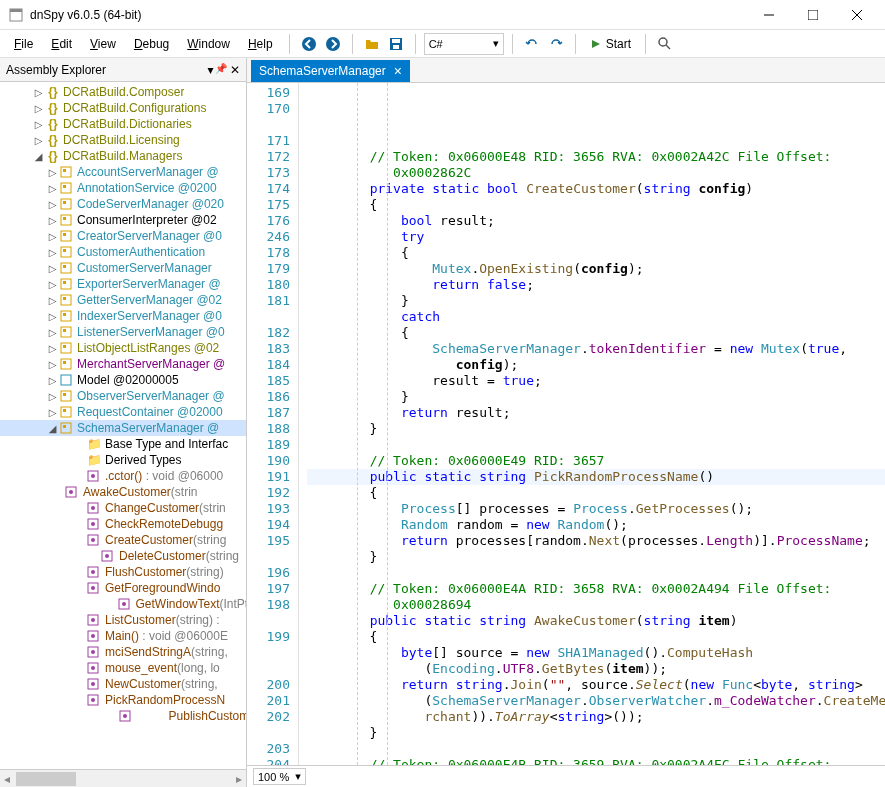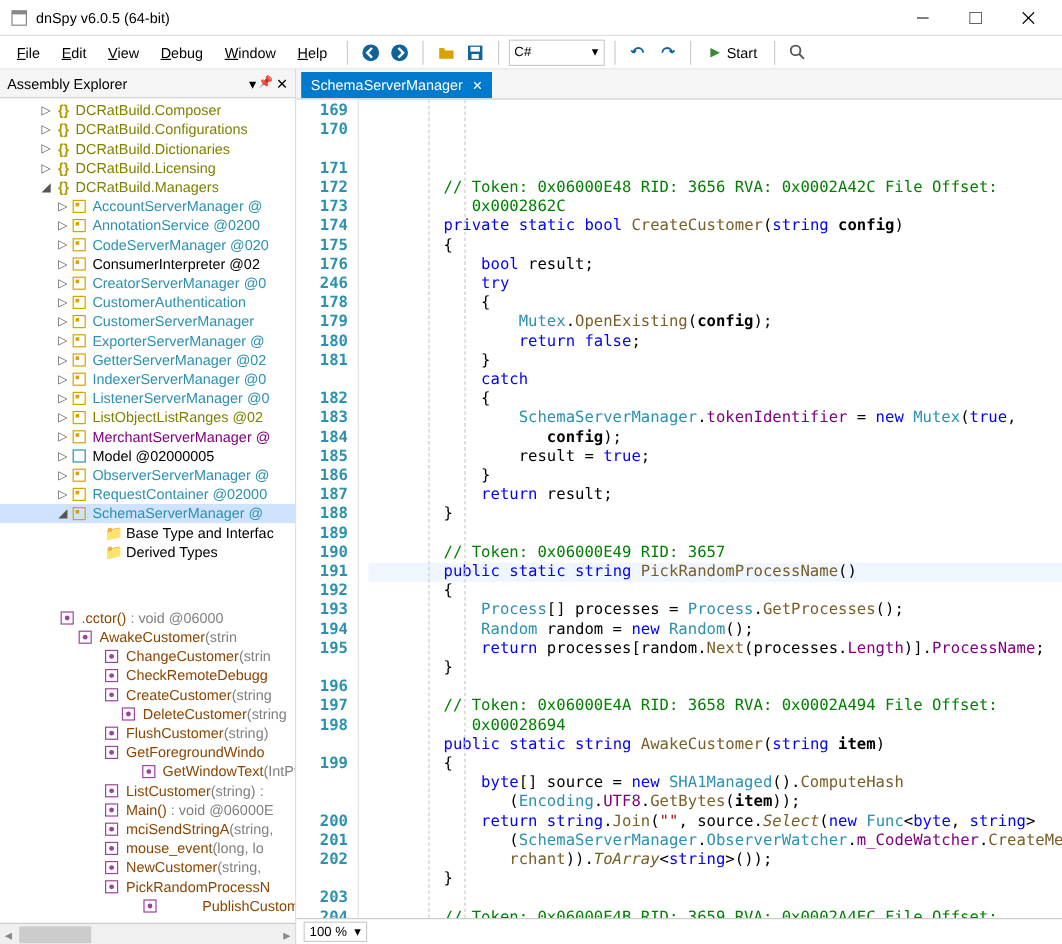--- a/index.html
+++ b/index.html
@@ -31,21 +31,21 @@
 .cls-olive { color: #808000; }
 .cls-purple { color: #800080; }
 .method-brown { color: #8b4500; }
 .gray-suffix { color: #808080; }
 .hscroll { height: 18px; background: #f0f0f0; border-top: 1px solid #ccc; display: flex; align-items: center; }
 .code-panel { flex: 1; display: flex; flex-direction: column; }
 .tab-bar { height: 24px; display: flex; align-items: flex-end; background: #f5f5f5; padding-left: 4px; }
 .tab { height: 22px; background: #007acc; color: #fff; display: flex; align-items: center; padding: 0 8px; font-size: 12px; cursor: pointer; }
 .tab-close { margin-left: 8px; cursor: pointer; font-size: 14px; line-height: 1; }
 .code-container { flex: 1; display: flex; overflow: hidden; background: #fff; font-family: Consolas, monospace; font-size: 13px; border-top: 1px solid #ccc; }
-.gutter { width: 52px; background: #fff; text-align: right; color: #2b91af; padding: 2px 8px 2px 0; border-right: 1px solid #e0e0e0; line-height: 16px; font-weight: bold; }
+.gutter { width: 52px; background: #fff; text-align: right; color: #2b91af; padding: 2px 8px 2px 0; border-right: 1px solid #e0e0e0; line-height: 16px; }
 .code-text { flex: 1; padding: 2px 0 2px 8px; line-height: 16px; white-space: pre; overflow: hidden; position: relative; }
 .code-line { height: 16px; }
 .code-line.hl { background: #f0f6ff; }
 .vguide1 { border-left: 1px dashed #ccc; position: absolute; left: 58px; top: 0; bottom: 0; }
 .vguide2 { border-left: 1px dashed #ccc; position: absolute; left: 88px; top: 0; bottom: 0; }
 .tok-kw { color: #0000ff; }
 .tok-type { color: #2b91af; }
 .tok-method { color: #795e26; }
 .tok-comment { color: #008000; }
 .tok-str { color: #a31515; }
@@ -364,21 +364,21 @@
         <div class="tree-row" style="padding-left: 74px;">
           <span class="tree-toggle"></span>
           <span class="tree-icon"><span class="folder-icon">📁</span></span>
           <span class="tree-label">Base Type and Interfac</span>
         </div>
         <div class="tree-row" style="padding-left: 74px;">
           <span class="tree-toggle"></span>
           <span class="tree-icon"><span class="folder-icon">📁</span></span>
           <span class="tree-label">Derived Types</span>
         </div>
-        <div class="tree-row" style="padding-left: 37px; margin-top: 39px;">
+        <div class="tree-row" style="padding-left: 74px;">
           <span class="tree-toggle"></span>
           <span class="tree-icon">
             <svg width="12" height="12">
               <rect x="1" y="1" width="10" height="10" fill="#fff" stroke="#a040a0"></rect>
               <circle cx="6" cy="6" r="2" fill="#a040a0"></circle>
             </svg>
           </span>
           <span class="tree-label"><span class="method-brown">.cctor()</span><span class="gray-suffix"> : void @06000</span></span>
         </div>
         <div class="tree-row" style="padding-left: 52px;">

